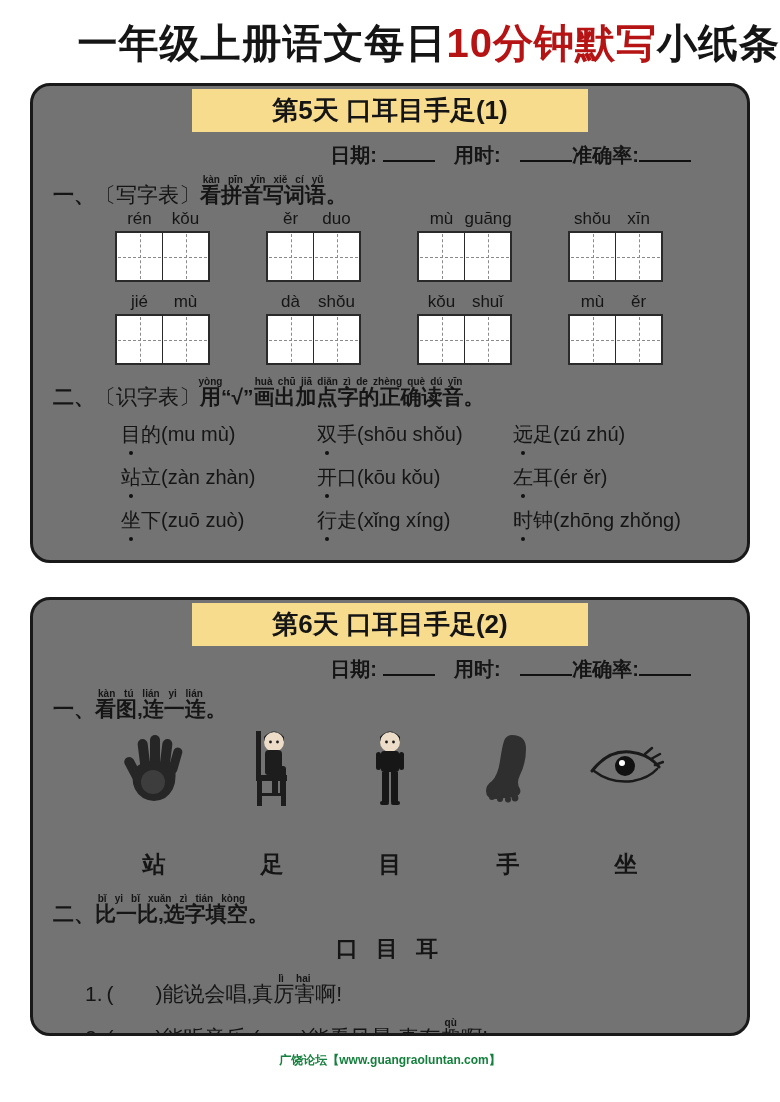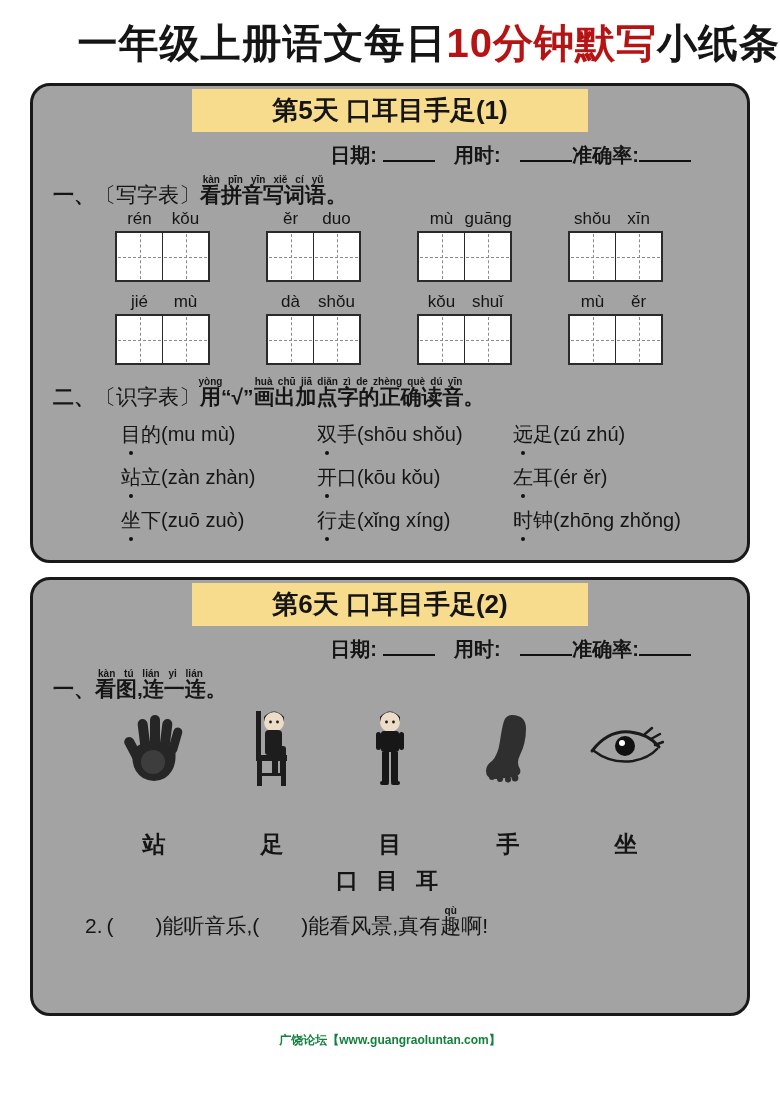--- a/index.html
+++ b/index.html
@@ -7,24 +7,24 @@
     width:780px;height:1102px;overflow:hidden;background:#ffffff;color:#151515;
     font-family:"Liberation Sans","DejaVu Sans",sans-serif;
   }
   .page-title{
     margin-top:16px;text-align:right;font-size:40px;font-weight:bold;
     letter-spacing:1px;white-space:nowrap;
   }
   .page-title .red{color:#b61414;}
   .card{
     width:720px;margin:12px auto 0;border:3px solid #191919;border-radius:20px;
-    background:#a3a3a3;box-sizing:border-box;overflow:hidden;position:relative;
+    background:#737373;box-sizing:border-box;overflow:hidden;position:relative;
   }
   .card1{height:480px;}
-  .card2{height:439px;margin-top:14px;}
+  .card2{height:439px;margin-top:34px;}
   .band{
     width:396px;margin:3px auto 0;background:#f8dc8e;text-align:center;
     font-size:26px;font-weight:bold;padding:4px 0;
   }
   .meta{margin:10px 56px 0 0;text-align:right;font-size:20px;font-weight:600;white-space:nowrap;}
   .blankline{display:inline-block;width:52px;border-bottom:2px solid #111;height:16px;}
   .sp{display:inline-block;width:14px;}
   ruby rt{font-size:10px;font-weight:600;letter-spacing:0;}
   .sec{margin:6px 0 0 20px;font-size:21px;font-weight:bold;white-space:nowrap;}
   .sec .tag{font-weight:500;}
@@ -264,22 +264,28 @@
   </div>
 
   <div class="chars">
     <span>站</span>
     <span>足</span>
     <span>目</span>
     <span>手</span>
     <span>坐</span>
   </div>
 
+  <div class="sec" style="margin-top:14px;">
+    <span>二、</span><ruby><span>比一比,选字填空</span><rt>bǐ yi bǐ xuǎn zì tián kòng</rt></ruby><span>。</span>
+  </div>
 
   <div class="choices-line">口 目 耳</div>
 
+  <div class="q">
+    <span class="num">1.</span><span>(　　)</span><span>能说会唱,真</span><ruby><span>厉害</span><rt>lì hai</rt></ruby><span>啊!</span>
+  </div>
 
   <div class="q">
     <span class="num">2.</span><span>(　　)</span><span>能听音乐,</span><span>(　　)</span><span>能看风景,真有</span><ruby><span>趣</span><rt>qù</rt></ruby><span>啊!</span>
   </div>
 </div>
 
 <div class="footer">广饶论坛【www.guangraoluntan.com】</div>
 
 </body></html>

